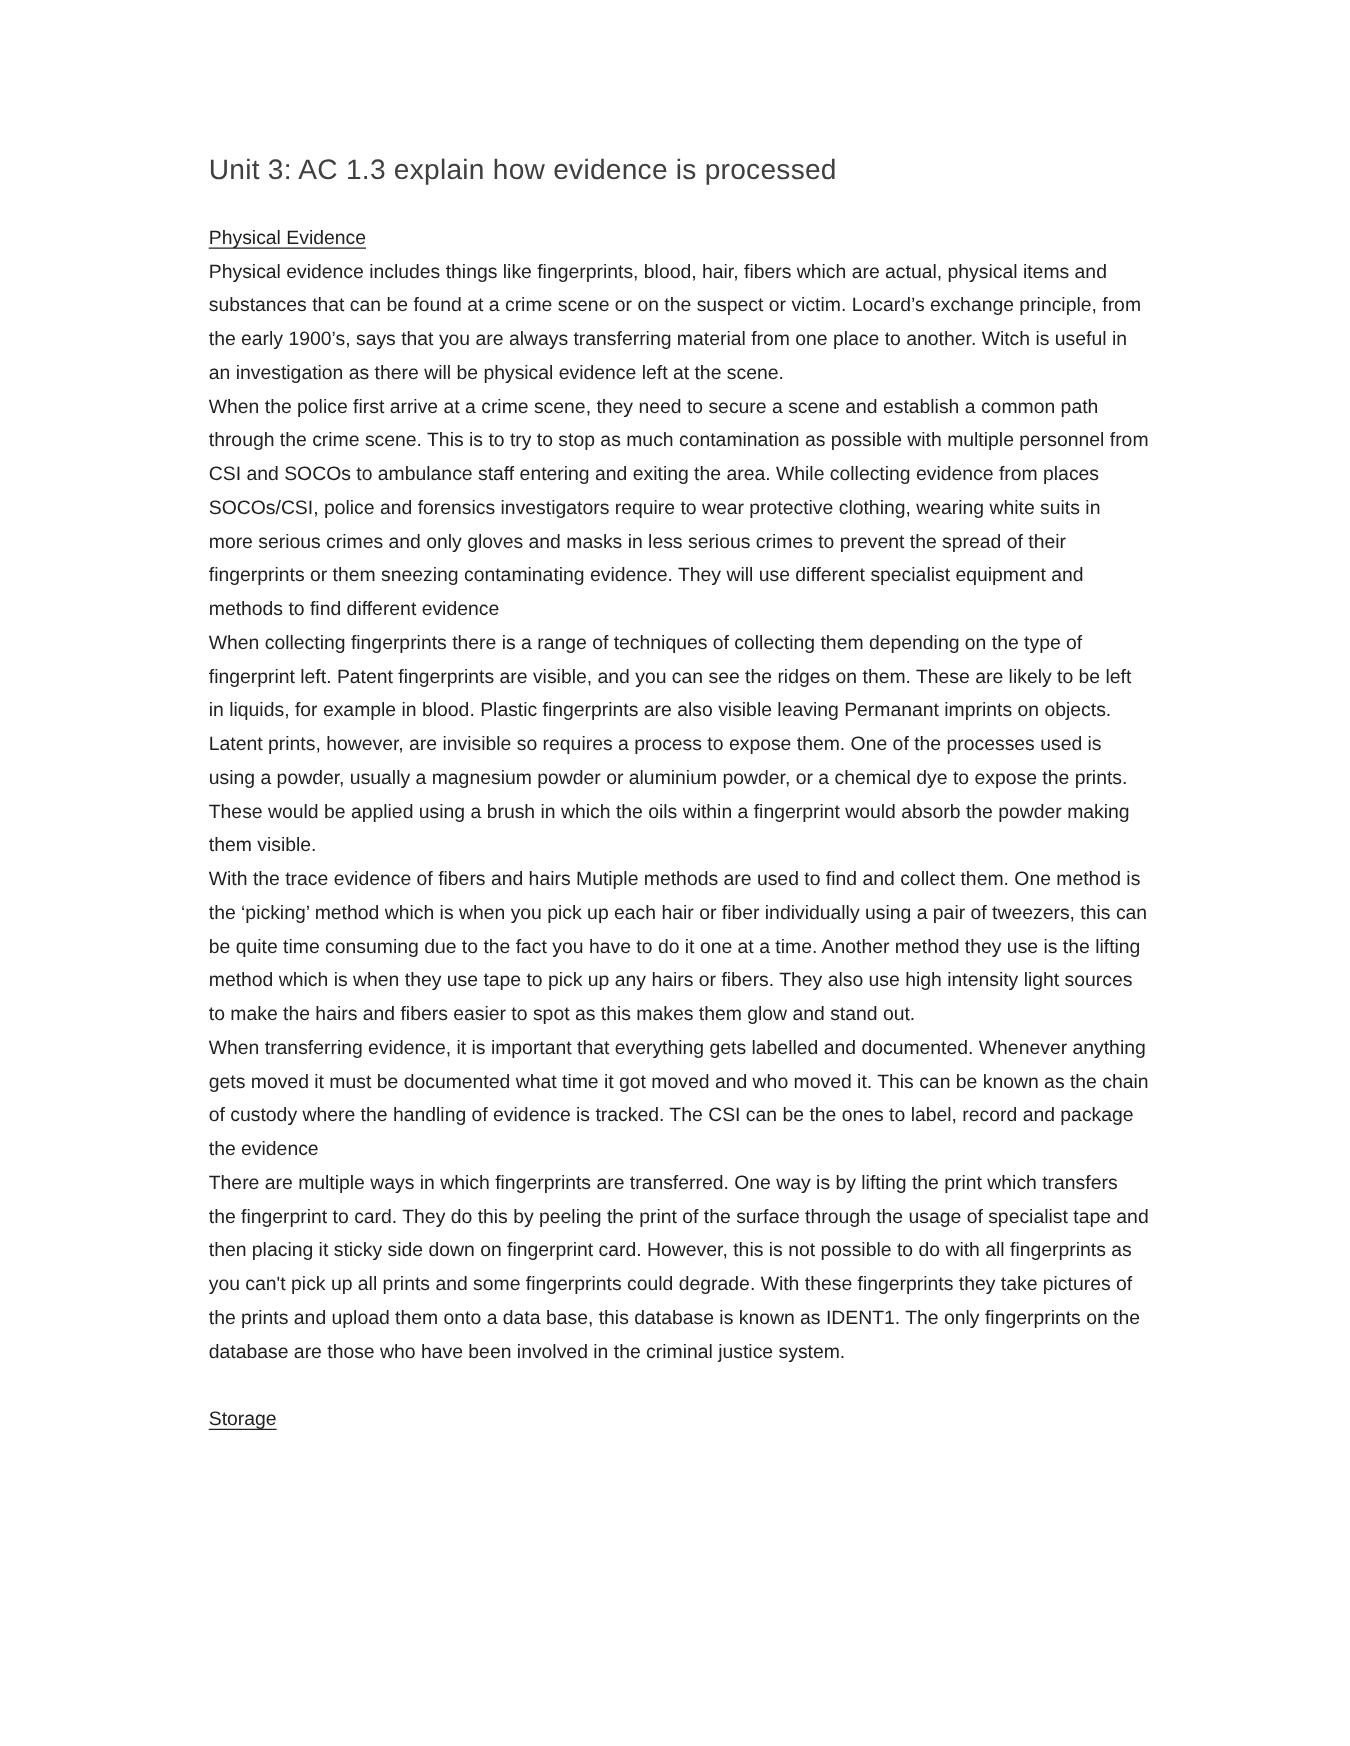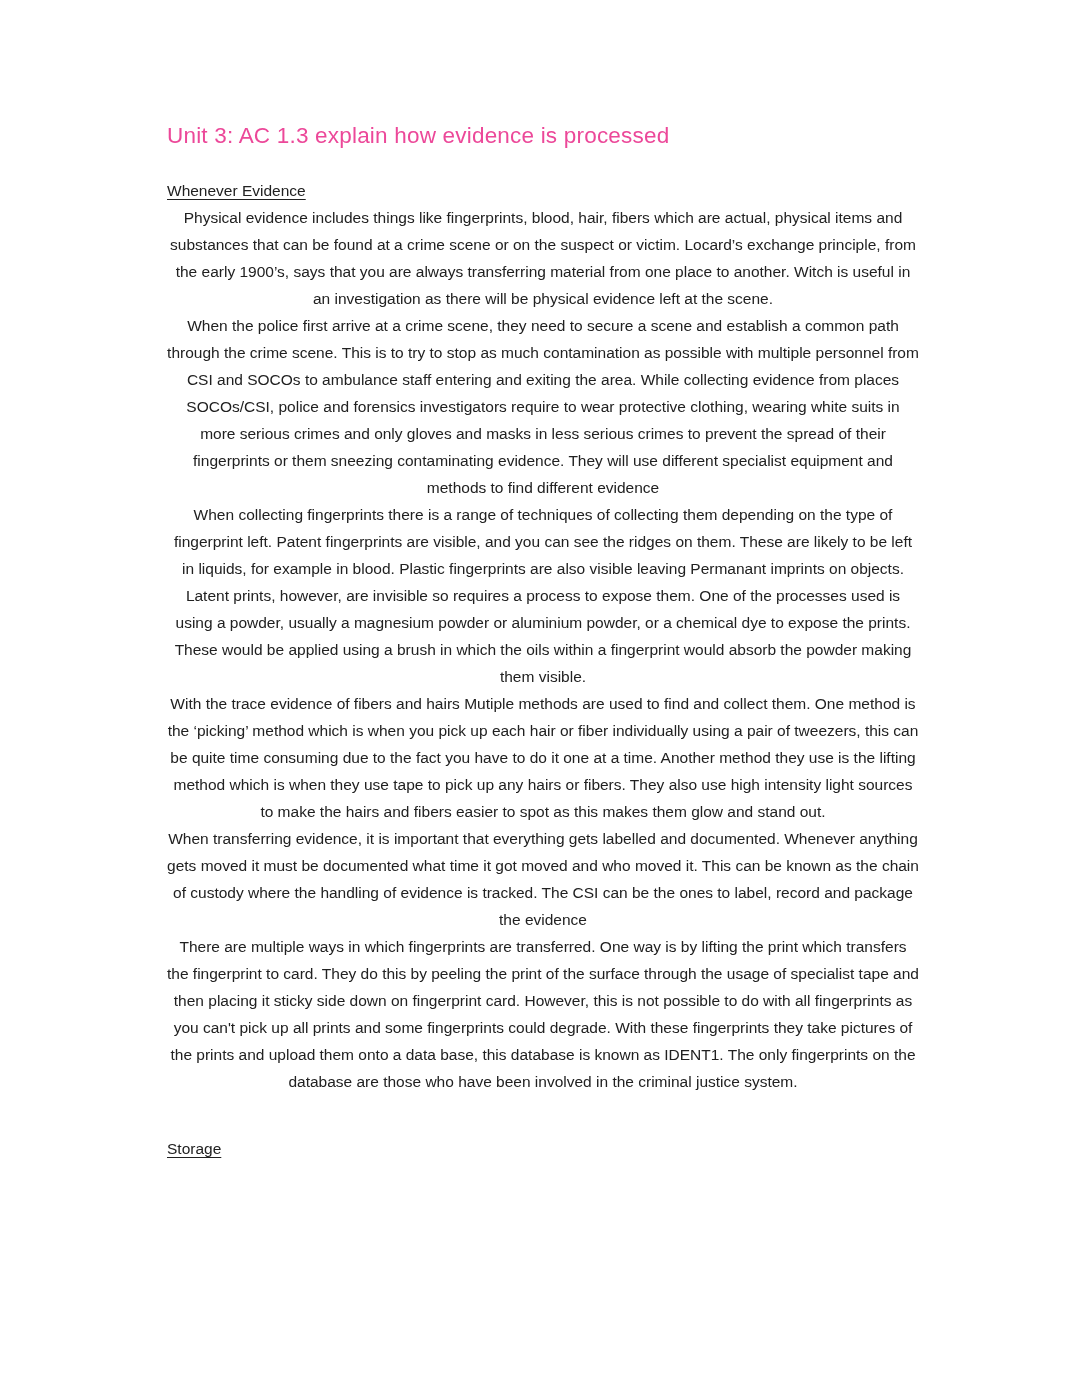--- a/index.html
+++ b/index.html
@@ -14,49 +14,49 @@
   }
   .doc-page {
     position: absolute;
     left: 167px;
     top: 121px;
     width: 752px;
   }
   .doc-title {
     font-size: 22.5px;
     font-weight: 400;
-    color: #ec4899;
+    color: #404040;
     letter-spacing: 0.2px;
     line-height: 30px;
     margin-bottom: 26px;
   }
   .section-heading {
     font-size: 15.5px;
     font-weight: 400;
     line-height: 27px;
     text-decoration: underline;
     text-underline-offset: 3px;
   }
   .para {
     font-size: 15.5px;
     font-weight: 400;
     line-height: 27px;
-    text-align: center;
+    text-align: left;
   }
-  .section-spaced { margin-top: 40px; }
+  .section-spaced { margin-top: 27px; }
 </style>
 </head>
 <body>
 
 <div class="doc-page">
 
   <h1 class="doc-title">Unit 3: AC 1.3 explain how evidence is processed</h1>
 
   <div class="section">
-    <div class="section-heading">Whenever Evidence</div>
+    <div class="section-heading">Physical Evidence</div>
     <p class="para">Physical evidence includes things like fingerprints, blood, hair, fibers which are actual, physical items and substances that can be found at a crime scene or on the suspect or victim. Locard’s exchange principle, from the early 1900’s, says that you are always transferring material from one place to another. Witch is useful in an investigation as there will be physical evidence left at the scene.</p>
   </div>
 
   <div class="section">
     <p class="para">When the police first arrive at a crime scene, they need to secure a scene and establish a common path through the crime scene. This is to try to stop as much contamination as possible with multiple personnel from CSI and SOCOs to ambulance staff entering and exiting the area. While collecting evidence from places SOCOs/CSI, police and forensics investigators require to wear protective clothing, wearing white suits in more serious crimes and only gloves and masks in less serious crimes to prevent the spread of their fingerprints or them sneezing contaminating evidence. They will use different specialist equipment and methods to find different evidence</p>
     <p class="para">When collecting fingerprints there is a range of techniques of collecting them depending on the type of fingerprint left. Patent fingerprints are visible, and you can see the ridges on them. These are likely to be left in liquids, for example in blood. Plastic fingerprints are also visible leaving Permanant imprints on objects. Latent prints, however, are invisible so requires a process to expose them. One of the processes used is using a powder, usually a magnesium powder or aluminium powder, or a chemical dye to expose the prints. These would be applied using a brush in which the oils within a fingerprint would absorb the powder making them visible.</p>
     <p class="para">With the trace evidence of fibers and hairs Mutiple methods are used to find and collect them. One method is the ‘picking’ method which is when you pick up each hair or fiber individually using a pair of tweezers, this can be quite time consuming due to the fact you have to do it one at a time. Another method they use is the lifting method which is when they use tape to pick up any hairs or fibers. They also use high intensity light sources to make the hairs and fibers easier to spot as this makes them glow and stand out.</p>
   </div>
 
   <div class="section">

